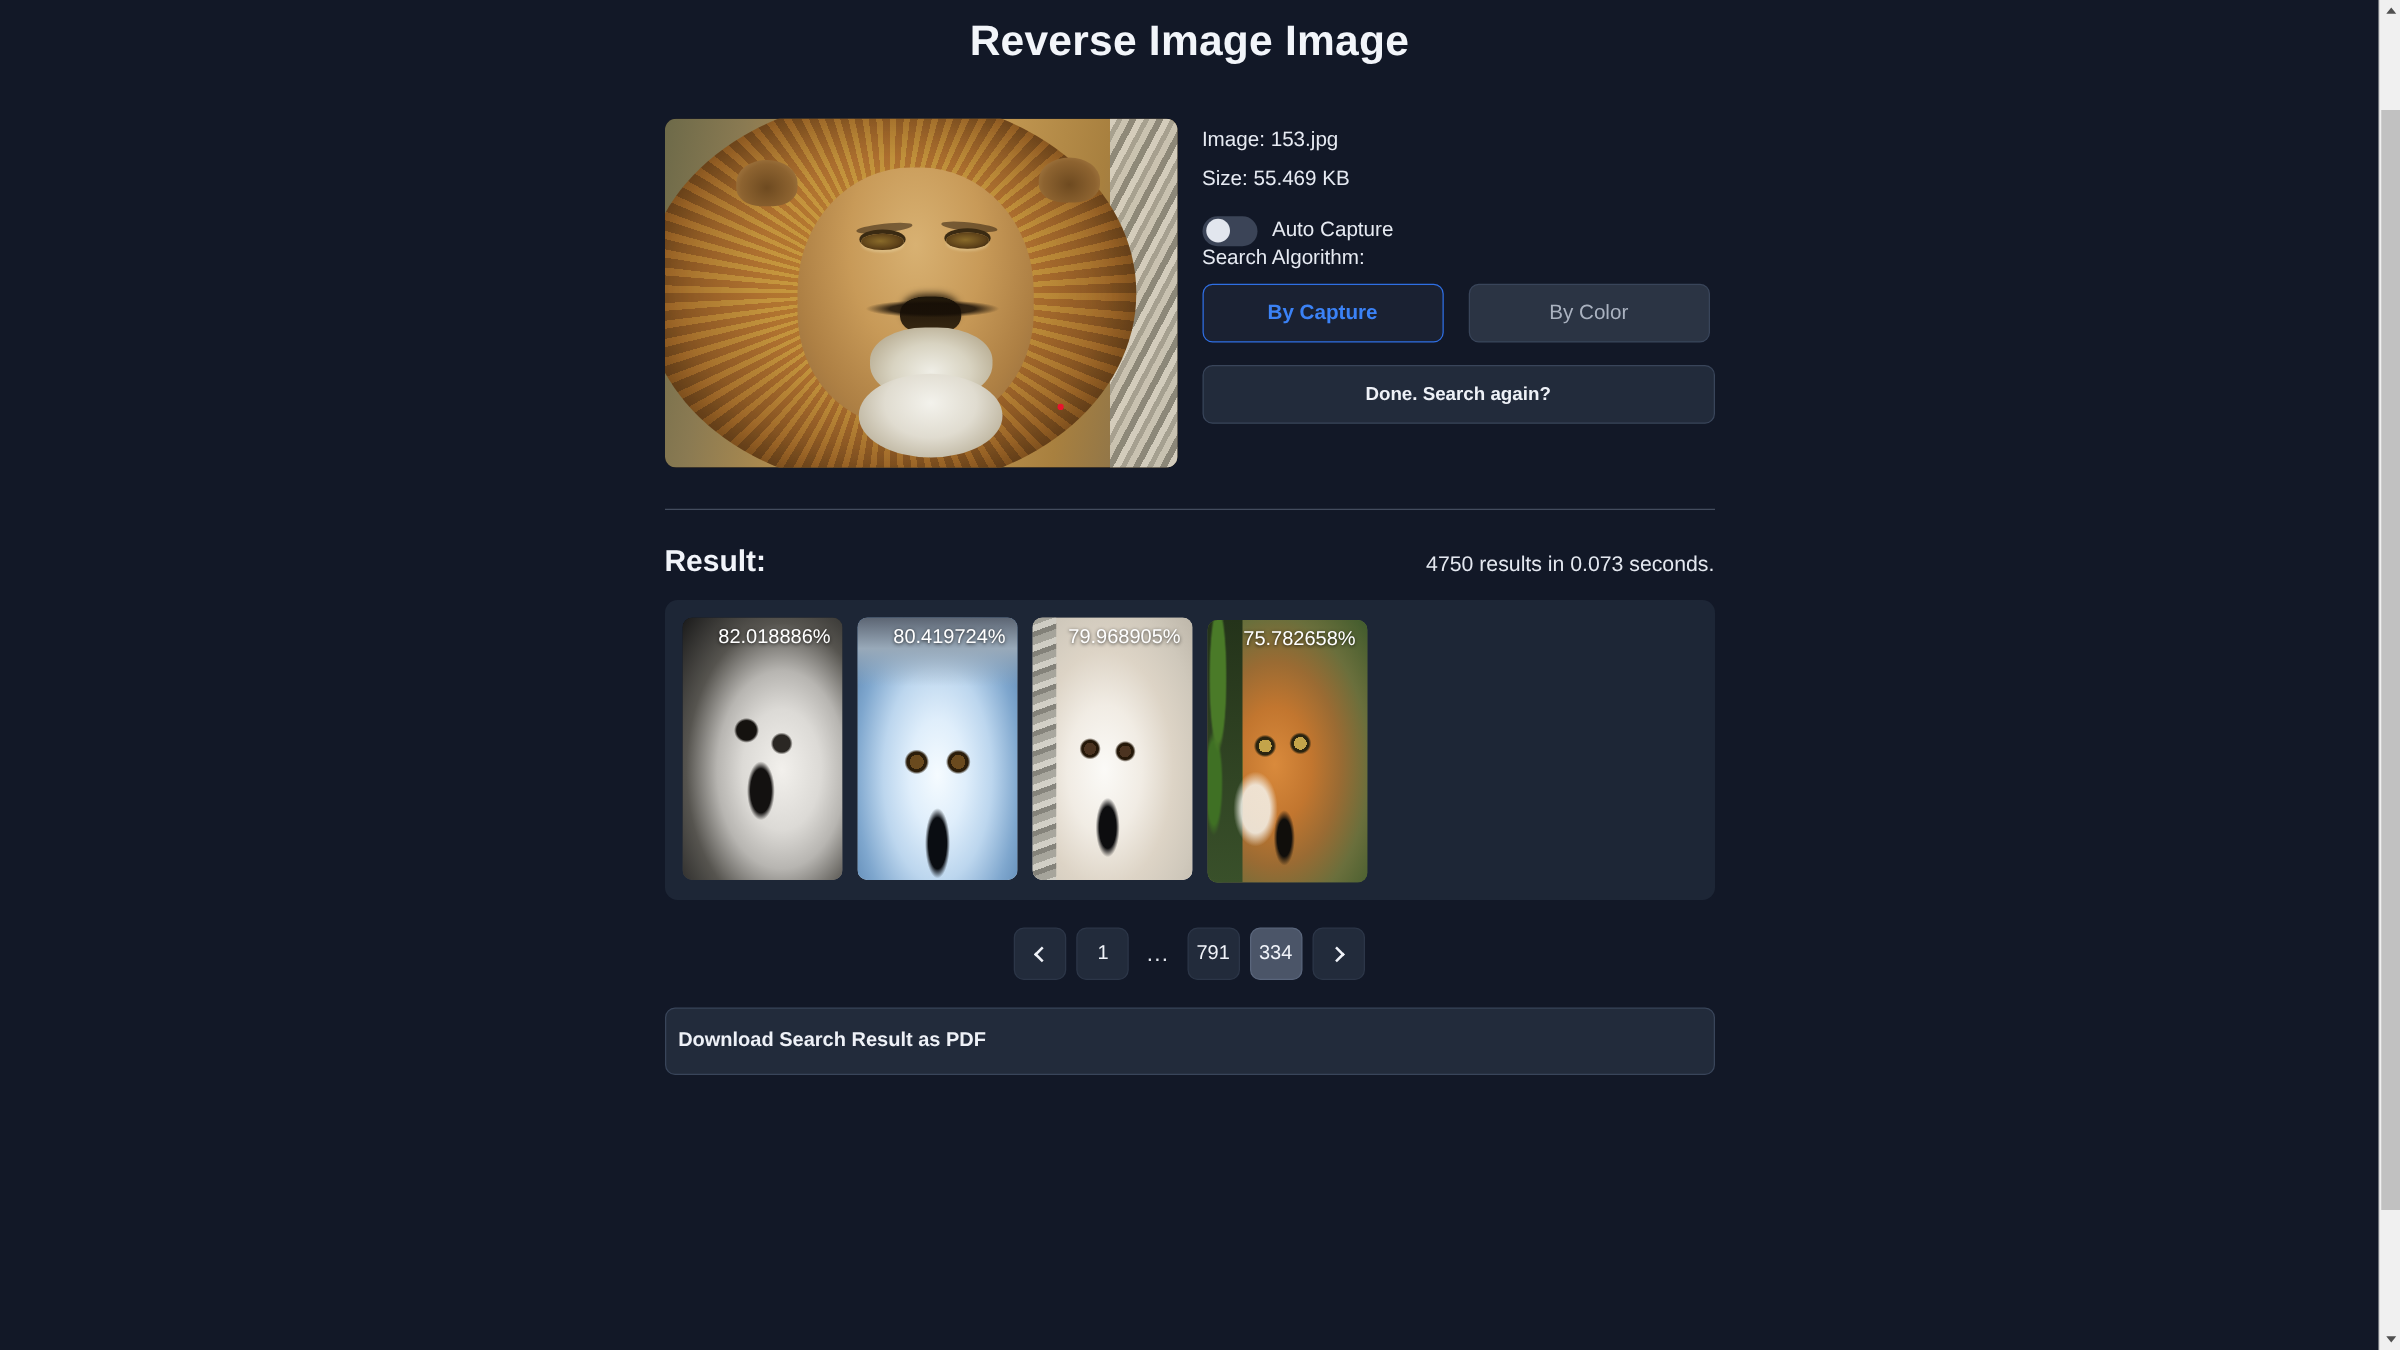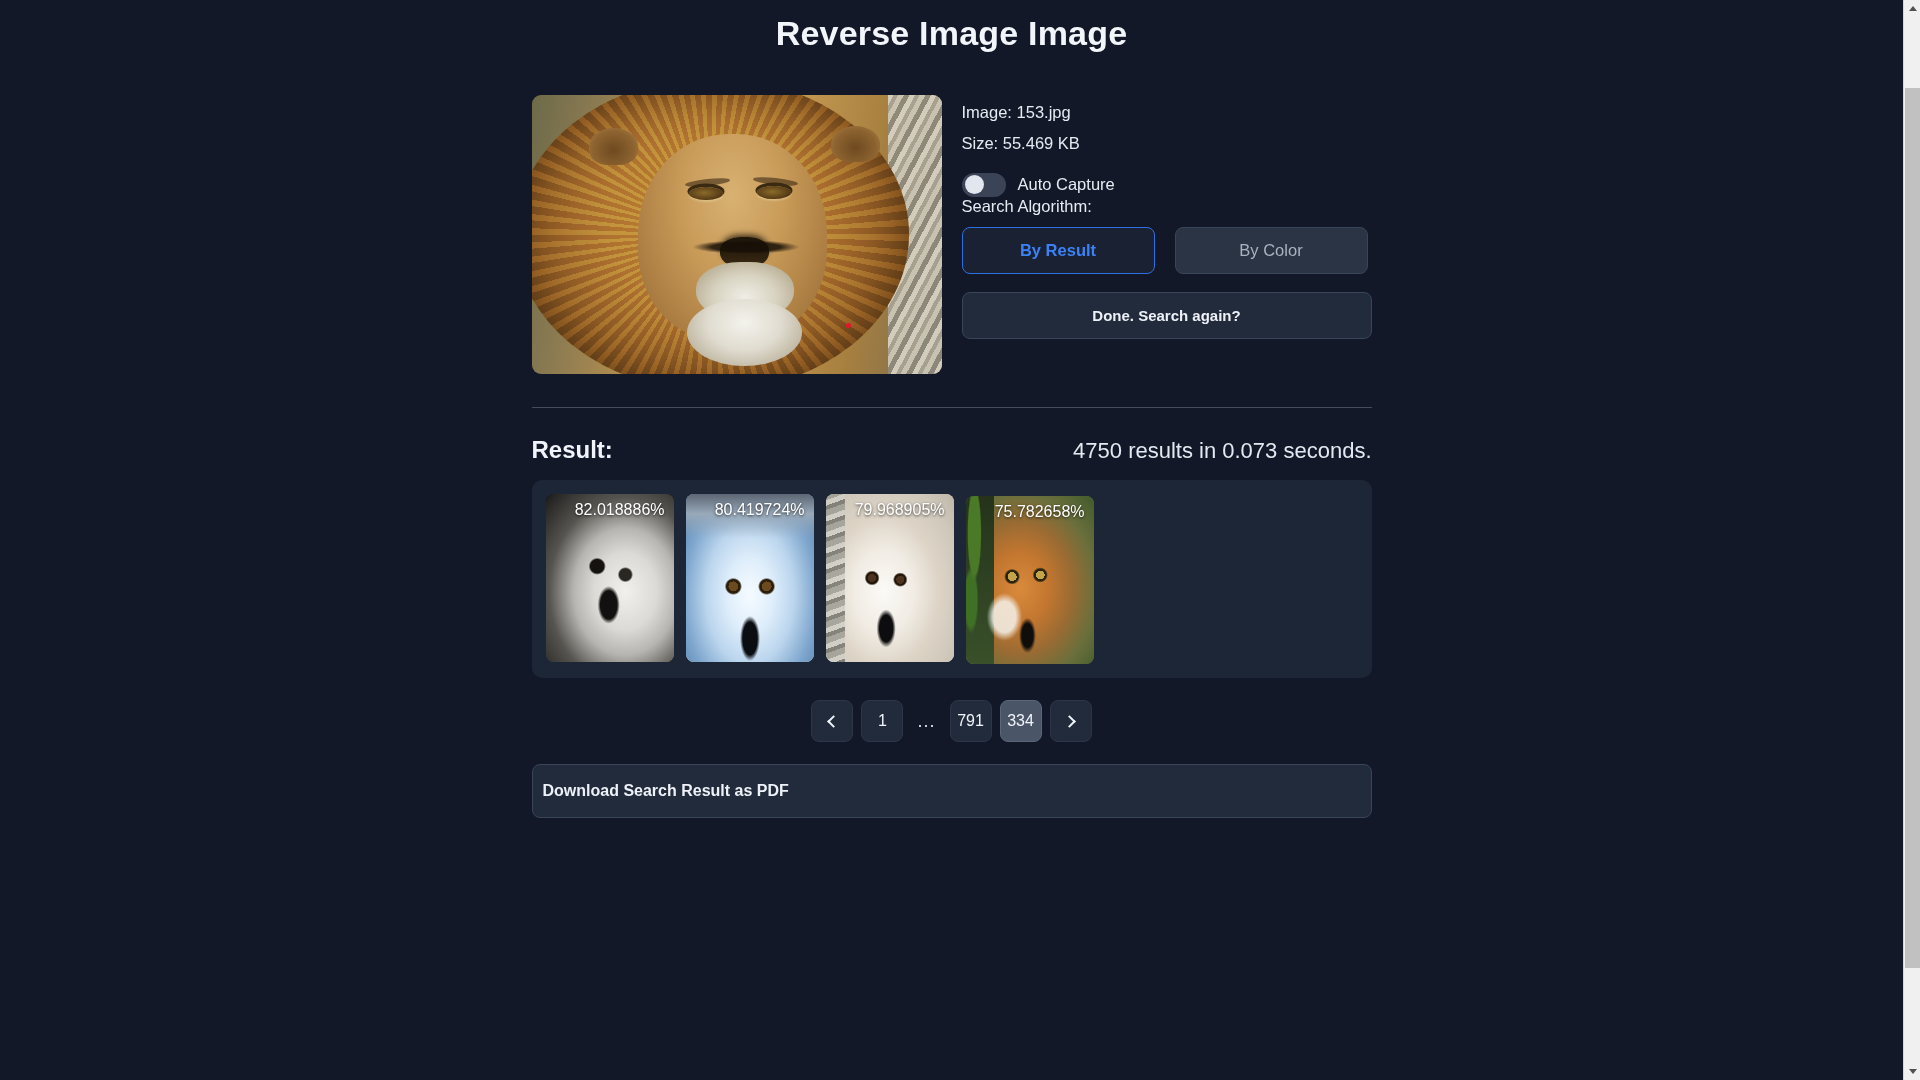--- a/index.html
+++ b/index.html
@@ -262,37 +262,37 @@
     justify-content: space-between;
     align-items: baseline;
     padding: 28px 0 16px 0;
   }
   .result-title {
     font-size: 24px;
     font-weight: bold;
     color: #f1f4fa;
   }
   .result-meta {
-    font-size: 22px;
+    font-size: 17px;
     color: #e4e8f0;
   }
 
   
   .results-box {
     background: #1d2636;
     border-radius: 10px;
     padding: 14px;
     display: flex;
     flex-wrap: wrap;
     gap: 12px;
   }
 
   .result-card {
     width: 128px;
-    height: 168px;
+    height: 210px;
     border-radius: 8px;
     overflow: hidden;
     position: relative;
     cursor: pointer;
     flex: 0 0 auto;
   }
 
   .result-card .thumb {
     position: absolute; inset: 0;
   }
@@ -509,21 +509,21 @@
           <div class="toggle-row">
             <div class="toggle">
               <div class="knob"></div>
             </div>
             <span class="toggle-label">Auto Capture</span>
           </div>
 
           <div class="algo-label">Search Algorithm:</div>
 
           <div class="algo-btns">
-            <div class="btn btn-algo selected">By Result</div>
+            <div class="btn btn-algo selected">By Capture</div>
             <div class="btn btn-algo unselected">By Color</div>
           </div>
 
           <div class="btn btn-again">Done. Search again?</div>
 
         </div>
       </div>
 
       <div class="divider"></div>
 

